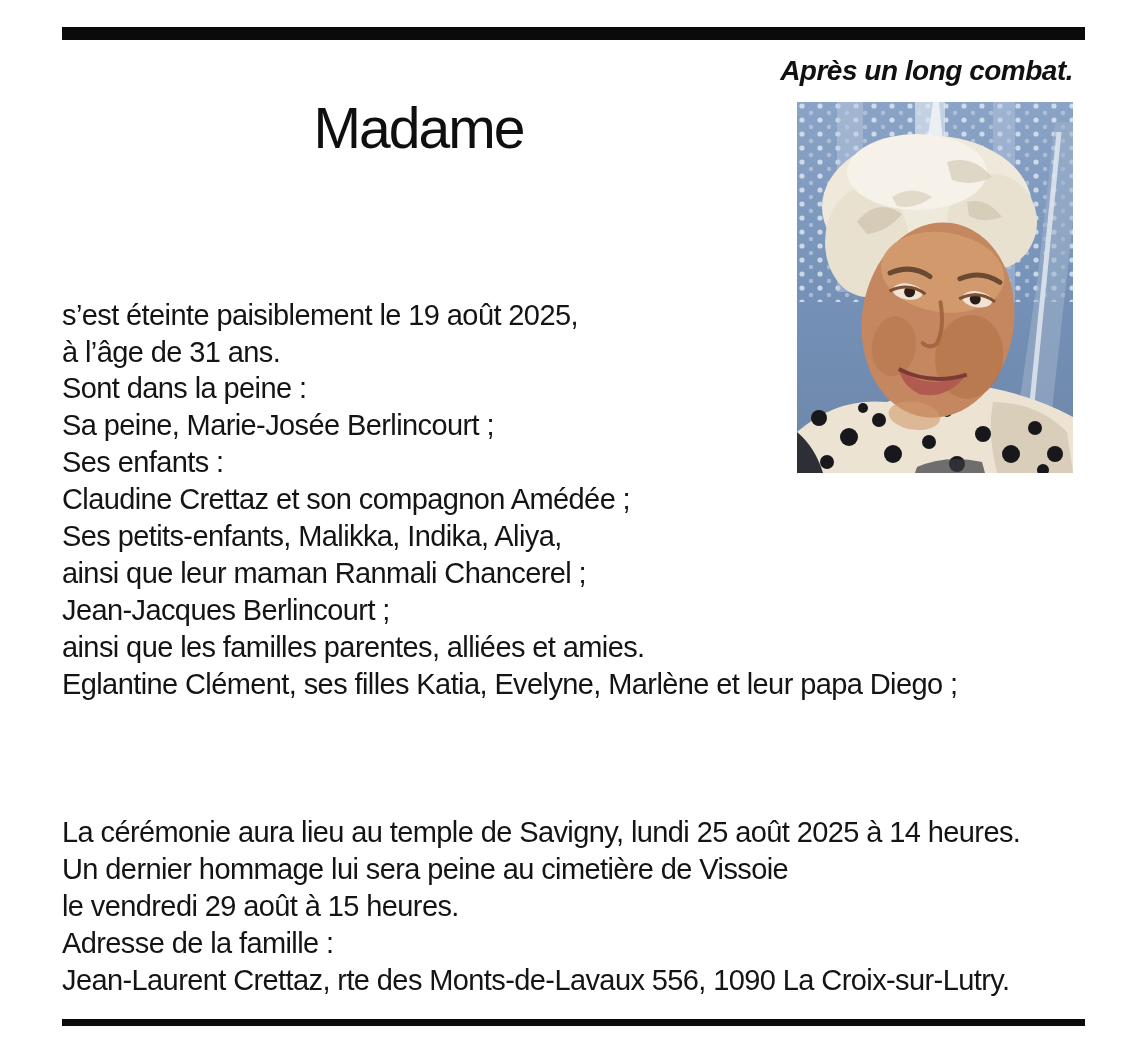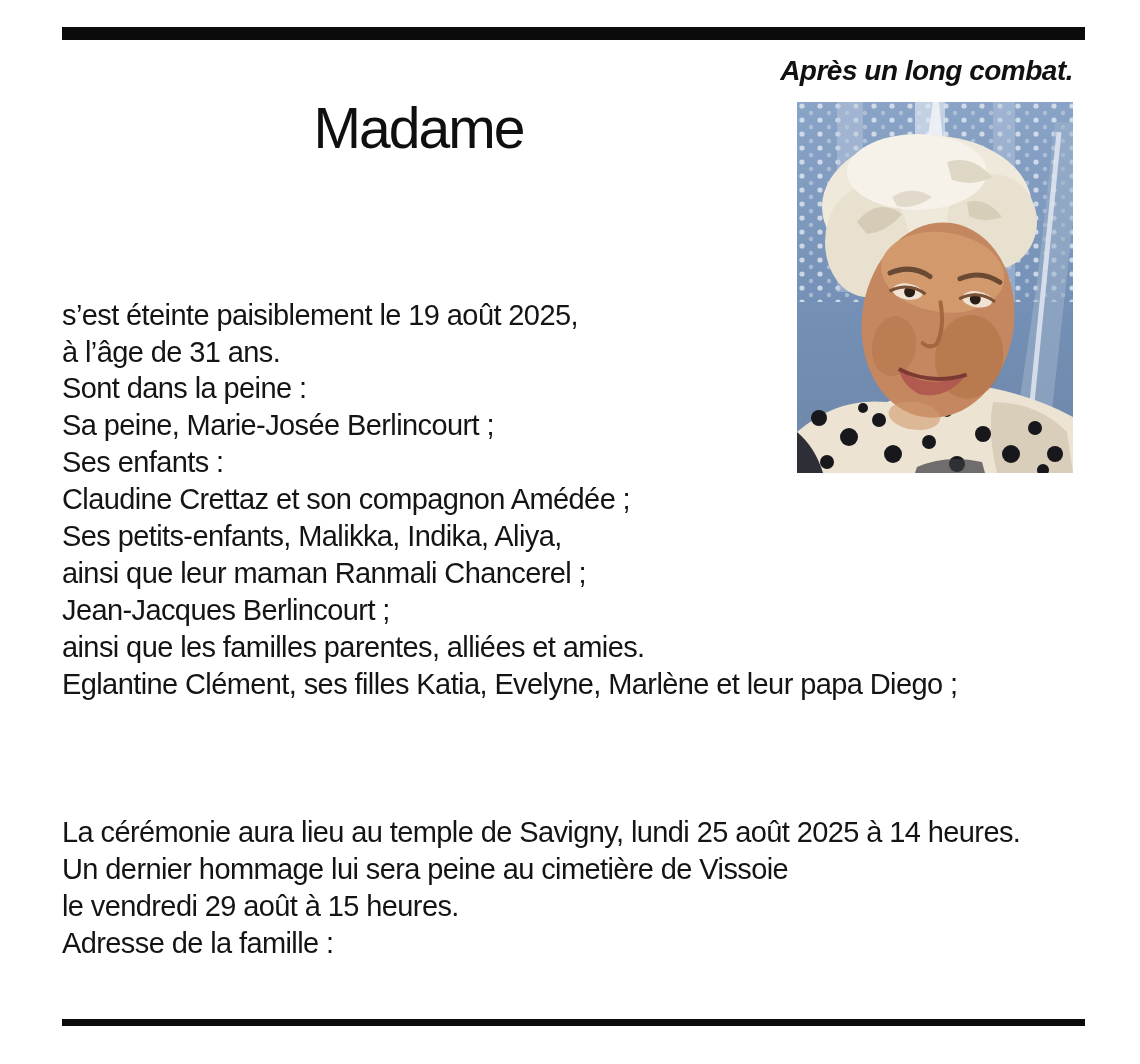--- a/index.html
+++ b/index.html
@@ -193,17 +193,18 @@
       <div class="line"><span>Jean-Jacques </span><span class="b">Berlincourt</span><span> ;</span></div>
       <div class="line"><span>ainsi que les familles parentes, alliées et amies.</span></div>
       <div class="line"><span>Eglantine </span><span class="b">Clément</span><span>, ses filles Katia, Evelyne, Marlène et leur papa Diego ;</span></div>
     </div>
 
   <div class="textcol ceremony">
       <div class="line"><span>La cérémonie aura lieu au temple de Savigny, lundi 25 août 2025 à 14 heures.</span></div>
       <div class="line"><span>Un dernier hommage lui sera peine au cimetière de Vissoie</span></div>
       <div class="line"><span>le vendredi 29 août à 15 heures.</span></div>
       <div class="line"><span>Adresse de la famille :</span></div>
+      <div class="line"><span>Jean-Laurent Crettaz, rte des Monts-de-Lavaux 556, 1090 </span><span class="b">La Croix-sur-Lutry</span><span>.</span></div>
     </div>
 
   <div class="rule-bottom"></div>
 
 </div>
 
 </body></html>

